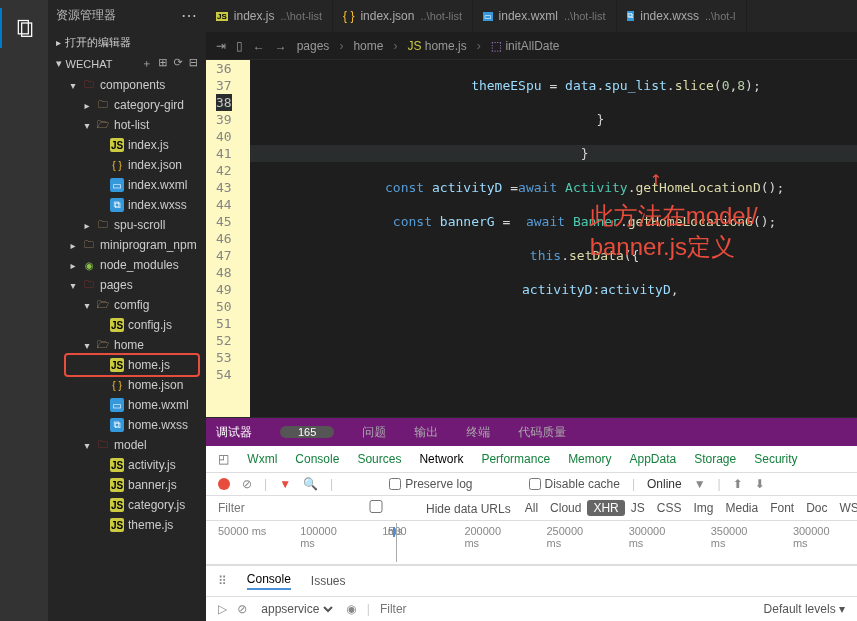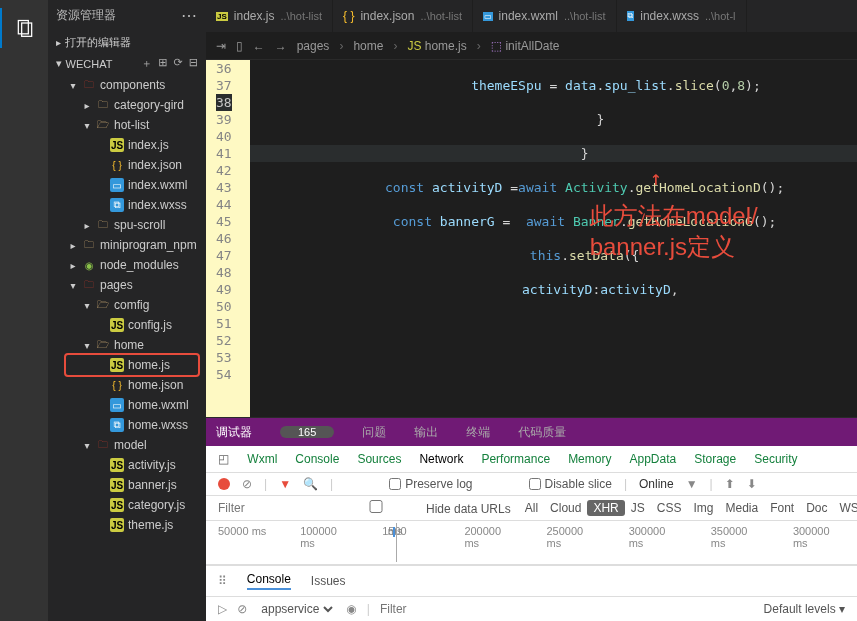--- a/index.html
+++ b/index.html
@@ -356,21 +356,21 @@
           <span style="color:#ccc">|</span>
           <span class="filt">▼</span>
           <span style="color:#888">🔍</span>
           <span style="color:#ccc">|</span>
           <label>
               <input type="checkbox" style="">
               <span>Preserve log</span>
             </label>
           <label>
               <input type="checkbox" style="">
-              <span>Disable slice</span>
+              <span>Disable cache</span>
             </label>
           <span style="color:#ccc">|</span>
           <span><span>Online</span></span>
           <span style="color:#888">▼</span>
           <span style="color:#ccc">|</span>
           <span style="color:#888">⬆</span>
           <span style="color:#888">⬇</span>
         </div>
         <div class="filter-row">
           <input placeholder="Filter" style="">

